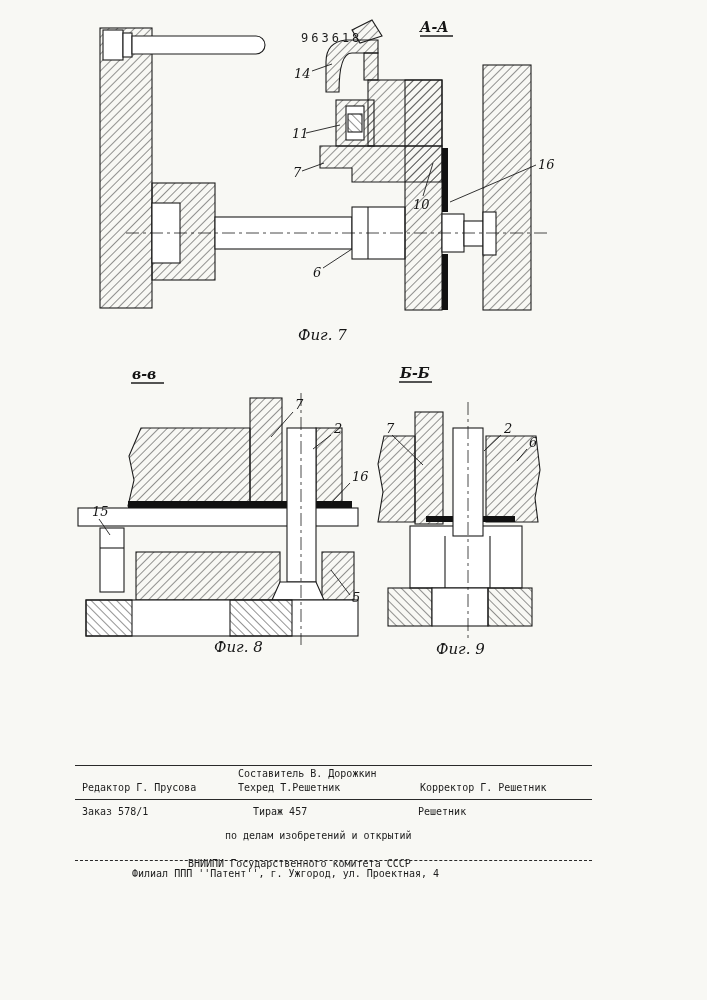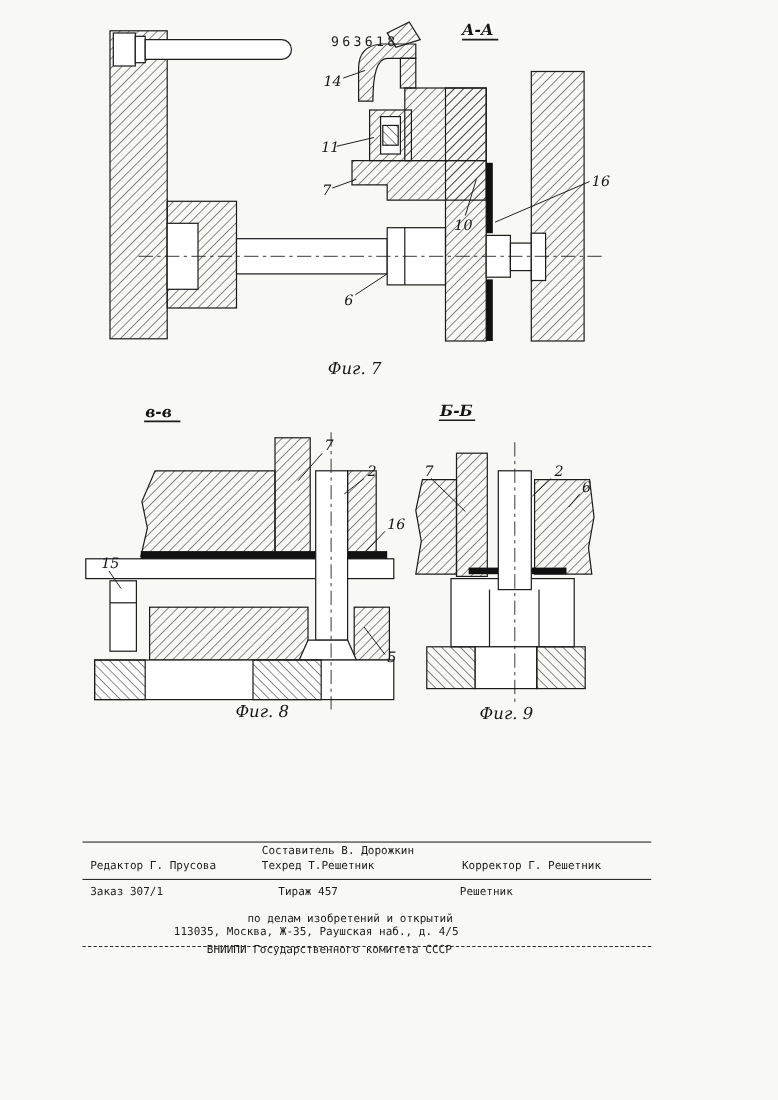--- a/index.html
+++ b/index.html
@@ -140,21 +140,21 @@
       <text x="436" y="704" font-size="15">Фиг. 9</text>
     </g>
   </svg>
 
   <div class="rule" style="top:765px"></div>
   <span class="t" style="left:238px;top:768px">Составитель В. Дорожкин</span>
   <span class="t" style="left:82px;top:782px">Редактор Г. Прусова</span>
   <span class="t" style="left:238px;top:782px">Техред Т.Решетник</span>
   <span class="t" style="left:420px;top:782px">Корректор Г. Решетник</span>
   <div class="rule" style="top:799px"></div>
-  <span class="t" style="left:82px;top:806px">Заказ 307/1</span>
+  <span class="t" style="left:82px;top:806px">Заказ 578/1</span>
   <span class="t" style="left:253px;top:806px">Тираж 457</span>
   <span class="t" style="left:418px;top:806px">Решетник</span>
   <span class="t" style="left:188px;top:858px">ВНИИПИ Государственного комитета СССР</span>
   <span class="t" style="left:225px;top:830px">по делам изобретений и открытий</span>
-  <span class="t" style="left:158px;top:842px">113035, Москва, Ж-35, Раушская наб., д. 4/5</span>
   <div class="rule dashed" style="top:860px"></div>
+  <span class="t" style="left:132px;top:868px">Филиал ППП ''Патент'', г. Ужгород, ул. Проектная, 4</span>
 
 </div>
 
 </body></html>

